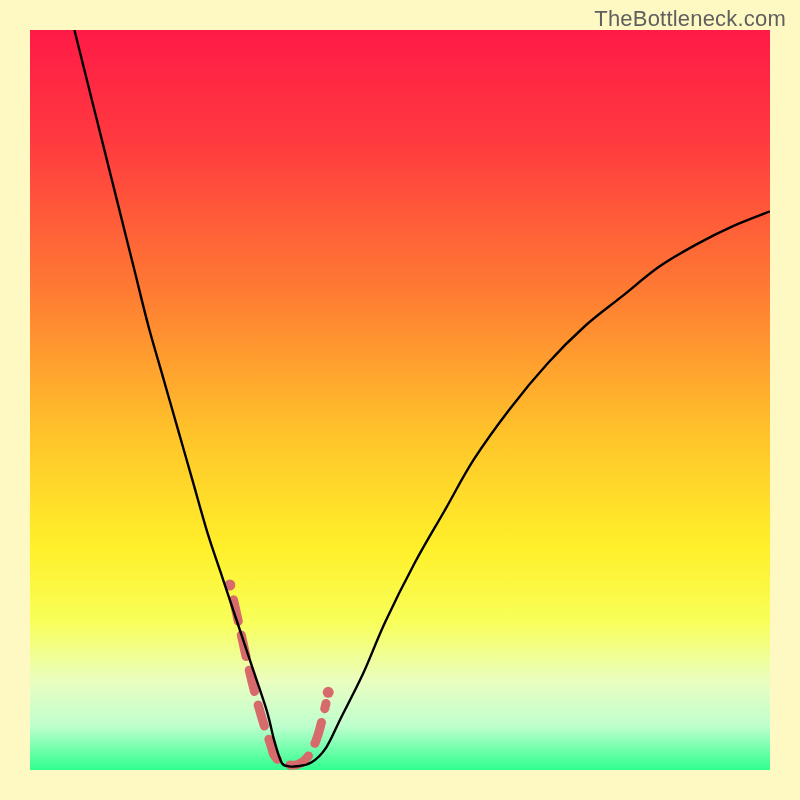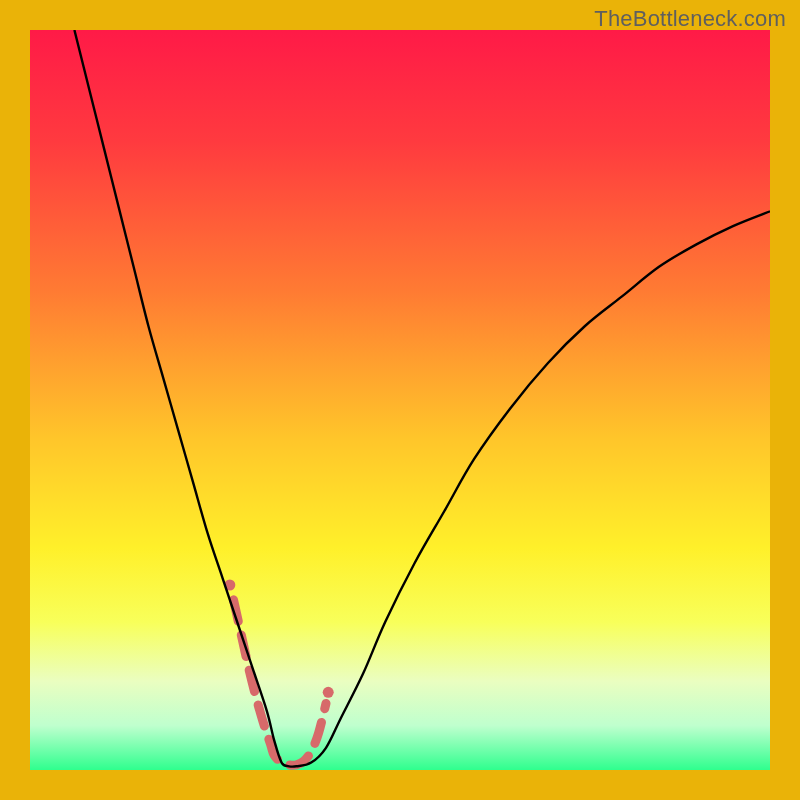--- a/index.html
+++ b/index.html
@@ -6,21 +6,21 @@
     margin: 0;
     padding: 0;
     width: 800px;
     height: 800px;
     overflow: hidden;
     font-family: Arial, Helvetica, sans-serif;
   }
   .frame {
     width: 800px;
     height: 800px;
-    background: #eab308;
+    background: #fef9c3;
     position: relative;
   }
   .plot-area {
     position: absolute;
     left: 30px;
     top: 30px;
     width: 740px;
     height: 740px;
     overflow: hidden;
   }

